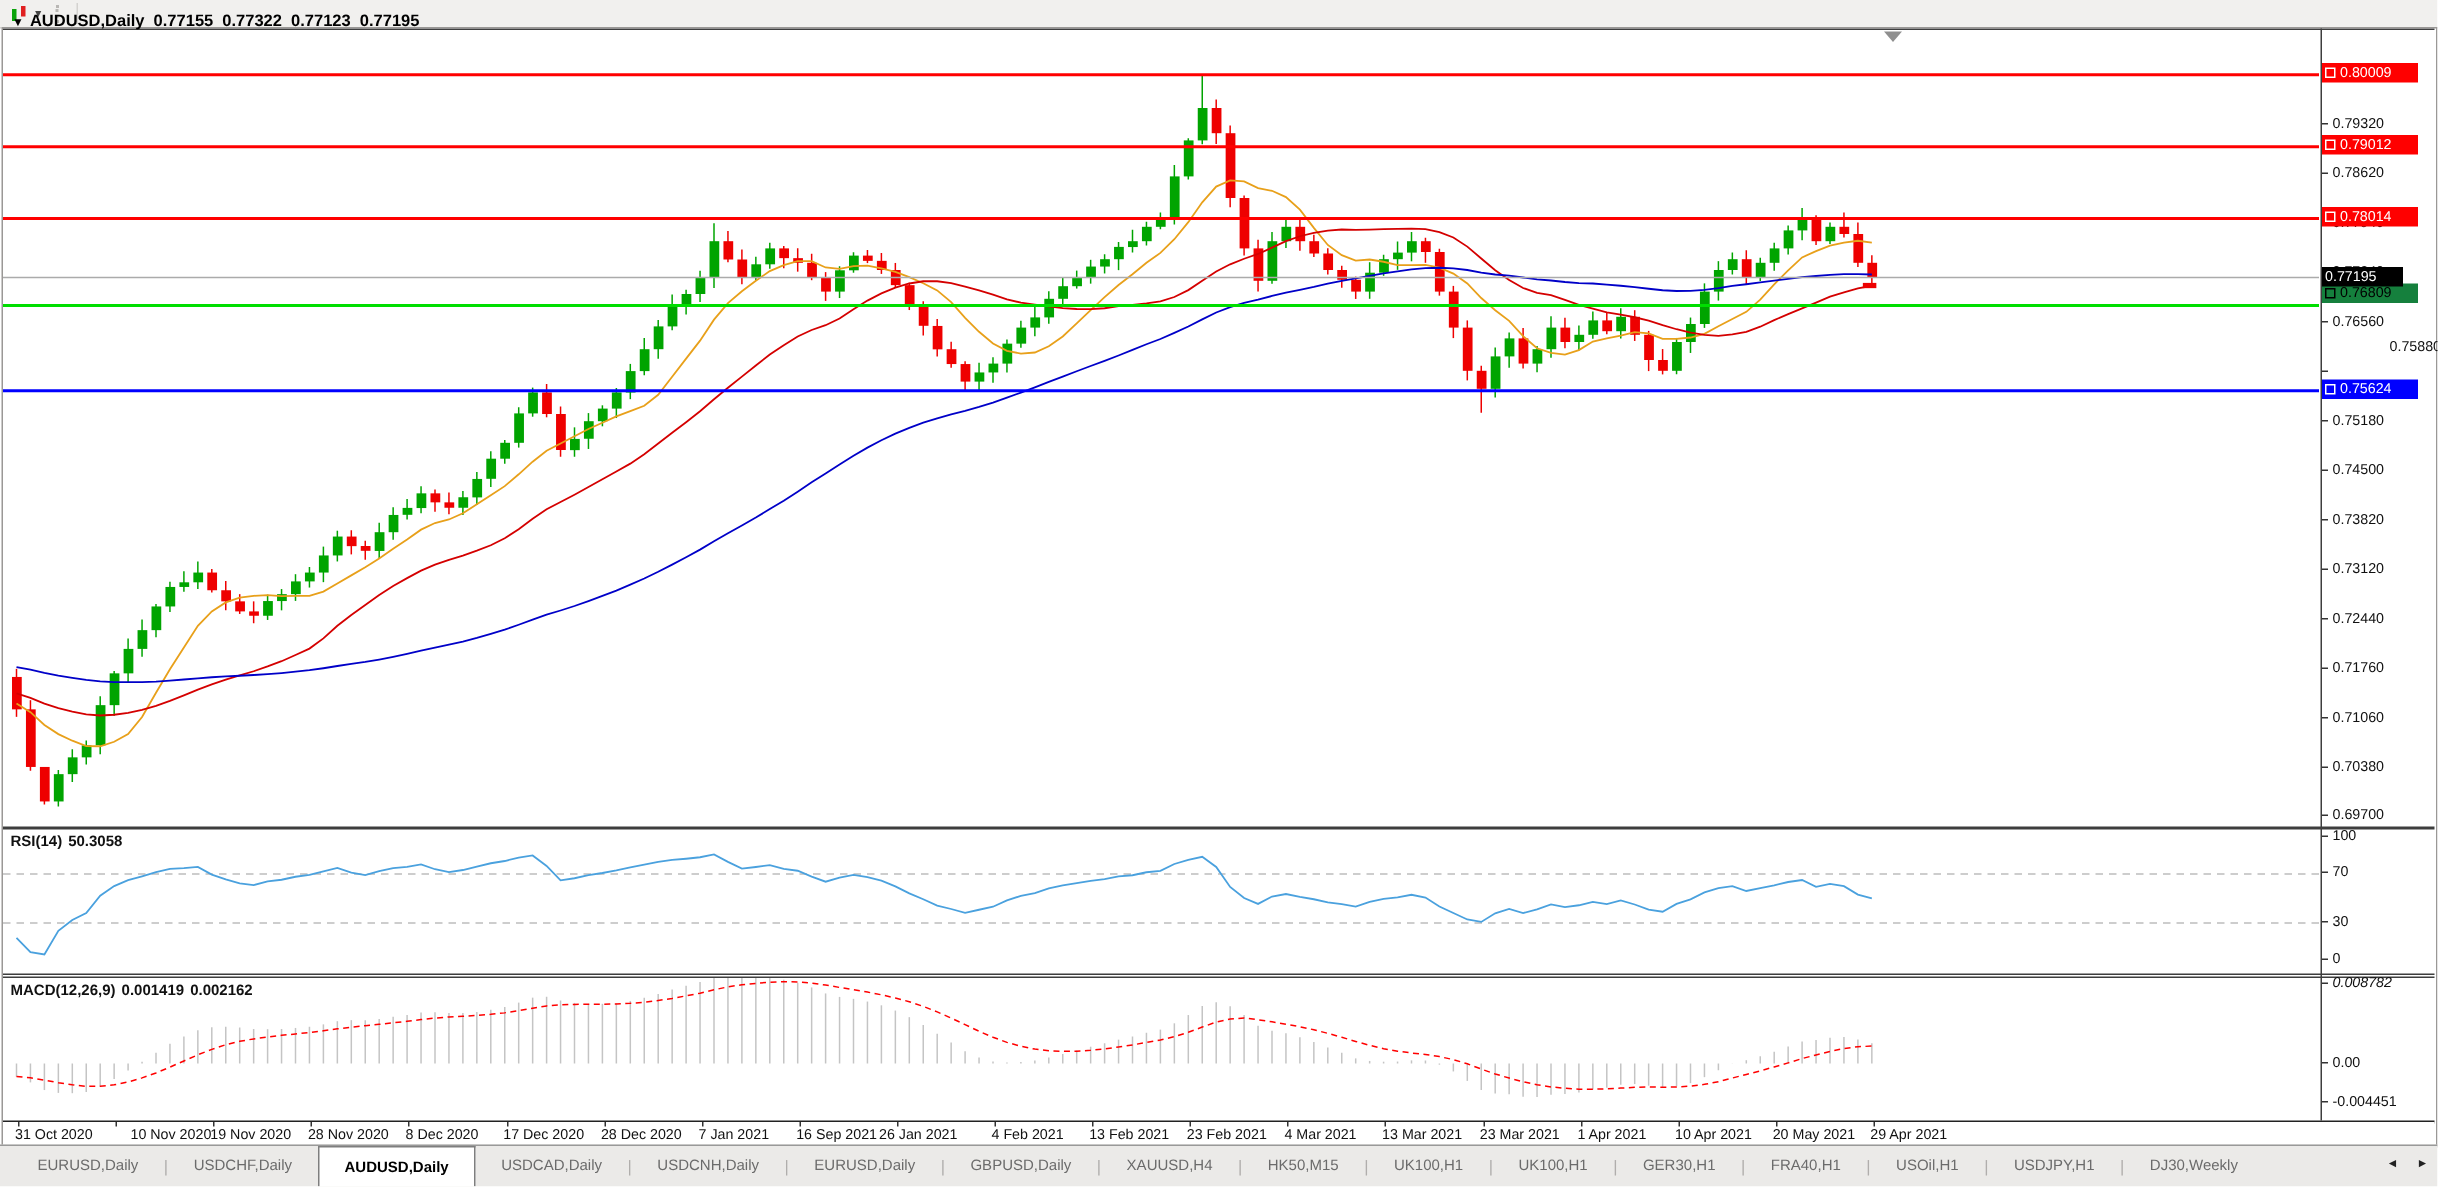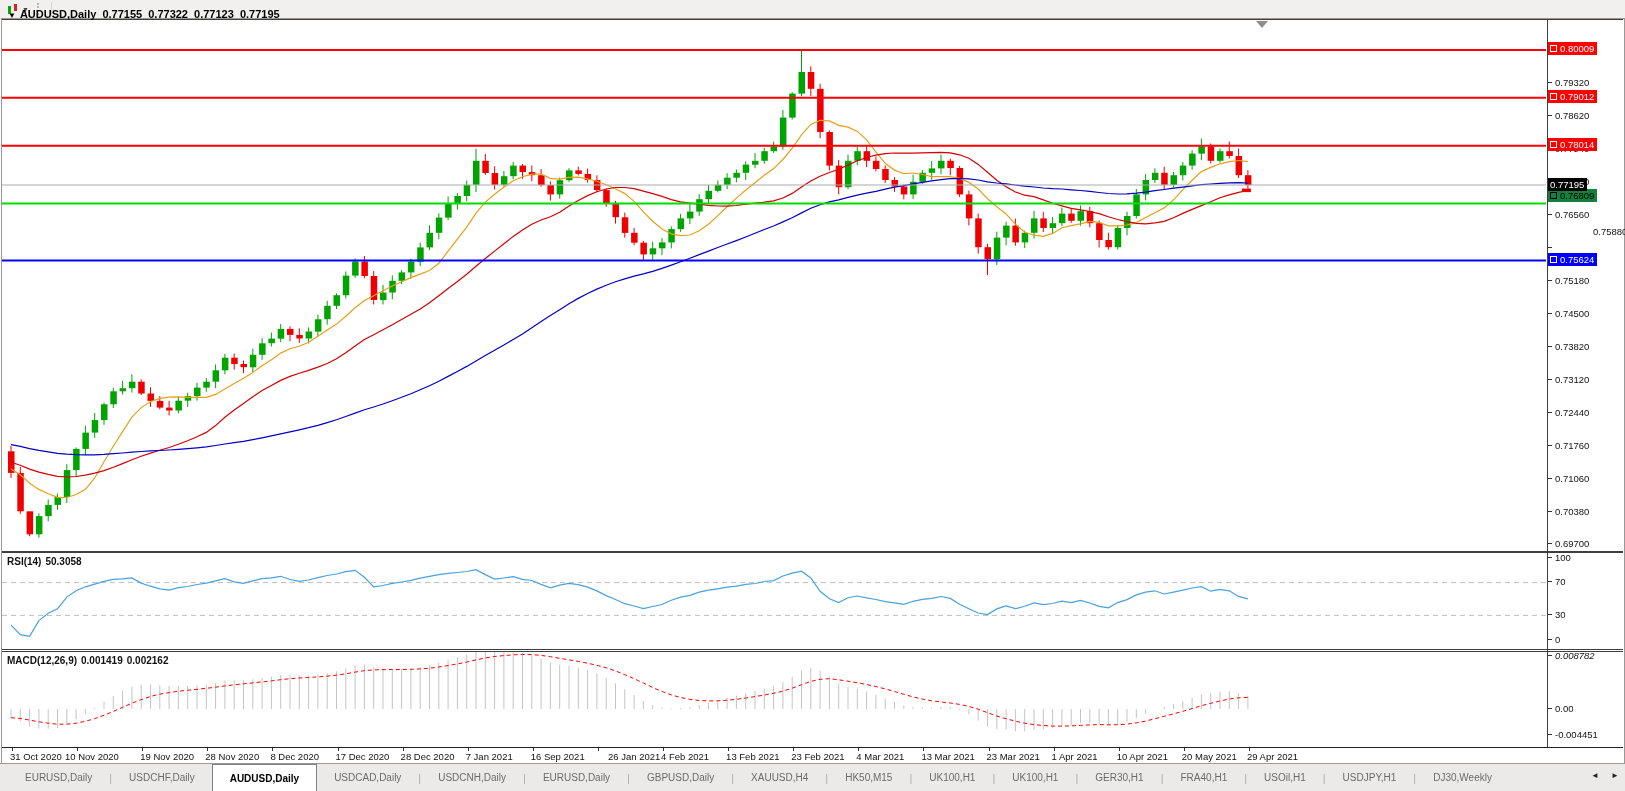--- a/index.html
+++ b/index.html
@@ -30,21 +30,21 @@
   #panel-rsi{top:552px;height:96px;}
   #panel-macd{top:651px;height:96px;}
   svg{position:absolute;left:0;top:0;}
 
   
   #axis-line{position:absolute;left:1547px;top:19px;width:1px;height:744px;background:#3e3e3e;}
   #right-axis{position:absolute;left:1548px;top:0;width:77px;height:763px;}
   .tick-label{position:absolute;left:7px;font-size:9.5px;color:#111;white-space:nowrap;}
   .tick-dash{position:absolute;left:0px;width:4px;height:1px;background:#333;}
   .badge{position:absolute;left:0px;height:13px;display:flex;align-items:center;
-         font-size:9.5px;padding:0 3px 0 2px;white-space:nowrap;}
+         font-size:9.5px;padding:0 18px 0 2px;white-space:nowrap;}
   .badge .sq{width:5px;height:5px;border:1px solid currentColor;margin-right:3px;flex:none;}
 
   
   #chart-title{position:absolute;left:8px;top:8px;font-size:11px;font-weight:700;color:#000;}
   #chart-title .caret{font-size:8px;margin-right:4px;}
   #chart-title span{margin-right:3px;}
   #rsi-label{position:absolute;left:7px;top:556px;font-size:10px;font-weight:700;color:#111;}
   #macd-label{position:absolute;left:7px;top:655px;font-size:10px;font-weight:700;color:#111;}
   #rsi-label span,#macd-label span{margin-right:4px;}
   #shift-marker{position:absolute;left:1256px;top:21px;width:0;height:0;
@@ -583,37 +583,37 @@
   <span>RSI(14)</span><span>50.3058</span>
 </div>
 <div id="macd-label">
   <span>MACD(12,26,9)</span><span>0.001419</span><span>0.002162</span>
 </div>
 
 <div id="date-strip" style="border-top: 1px solid rgb(34, 34, 34); text-align: right;">
     <div class="date-tick" style="left: 10px;"></div>
     <div class="date-label" style="left: 8px;">31 Oct 2020</div>
     <div class="date-tick" style="left: 75.1px;"></div>
-    <div class="date-label" style="left: 63px;">10 Nov 2020</div>
+    <div class="date-label" style="left: 85px;">10 Nov 2020</div>
     <div class="date-tick" style="left: 140.2px;"></div>
     <div class="date-label" style="left: 138.2px;">19 Nov 2020</div>
     <div class="date-tick" style="left: 205.3px;"></div>
     <div class="date-label" style="left: 203.3px;">28 Nov 2020</div>
     <div class="date-tick" style="left: 270.4px;"></div>
     <div class="date-label" style="left: 268.4px;">8 Dec 2020</div>
     <div class="date-tick" style="left: 335.5px;"></div>
     <div class="date-label" style="left: 333.5px;">17 Dec 2020</div>
     <div class="date-tick" style="left: 400.6px;"></div>
     <div class="date-label" style="left: 398.6px;">28 Dec 2020</div>
     <div class="date-tick" style="left: 465.7px;"></div>
     <div class="date-label" style="left: 463.7px;">7 Jan 2021</div>
     <div class="date-tick" style="left: 530.8px;"></div>
     <div class="date-label" style="left: 528.8px;">16 Sep 2021</div>
     <div class="date-tick" style="left: 595.9px;"></div>
-    <div class="date-label" style="left: 606px;">26 Jan 2021</div>
+    <div class="date-label" style="left: 584px;">26 Jan 2021</div>
     <div class="date-tick" style="left: 661px;"></div>
     <div class="date-label" style="left: 659px;">4 Feb 2021</div>
     <div class="date-tick" style="left: 726.1px;"></div>
     <div class="date-label" style="left: 724.1px;">13 Feb 2021</div>
     <div class="date-tick" style="left: 791.2px;"></div>
     <div class="date-label" style="left: 789.2px;">23 Feb 2021</div>
     <div class="date-tick" style="left: 856.3px;"></div>
     <div class="date-label" style="left: 854.3px;">4 Mar 2021</div>
     <div class="date-tick" style="left: 921.4px;"></div>
     <div class="date-label" style="left: 919.4px;">13 Mar 2021</div>

